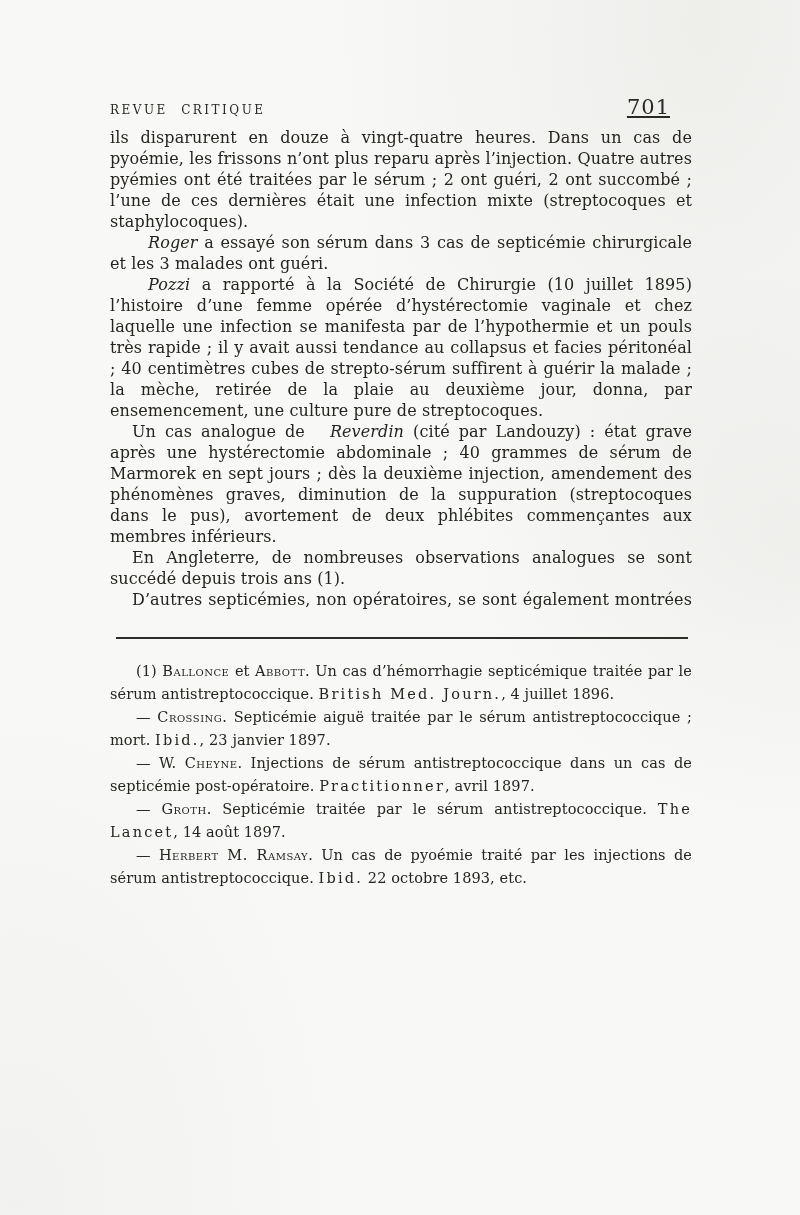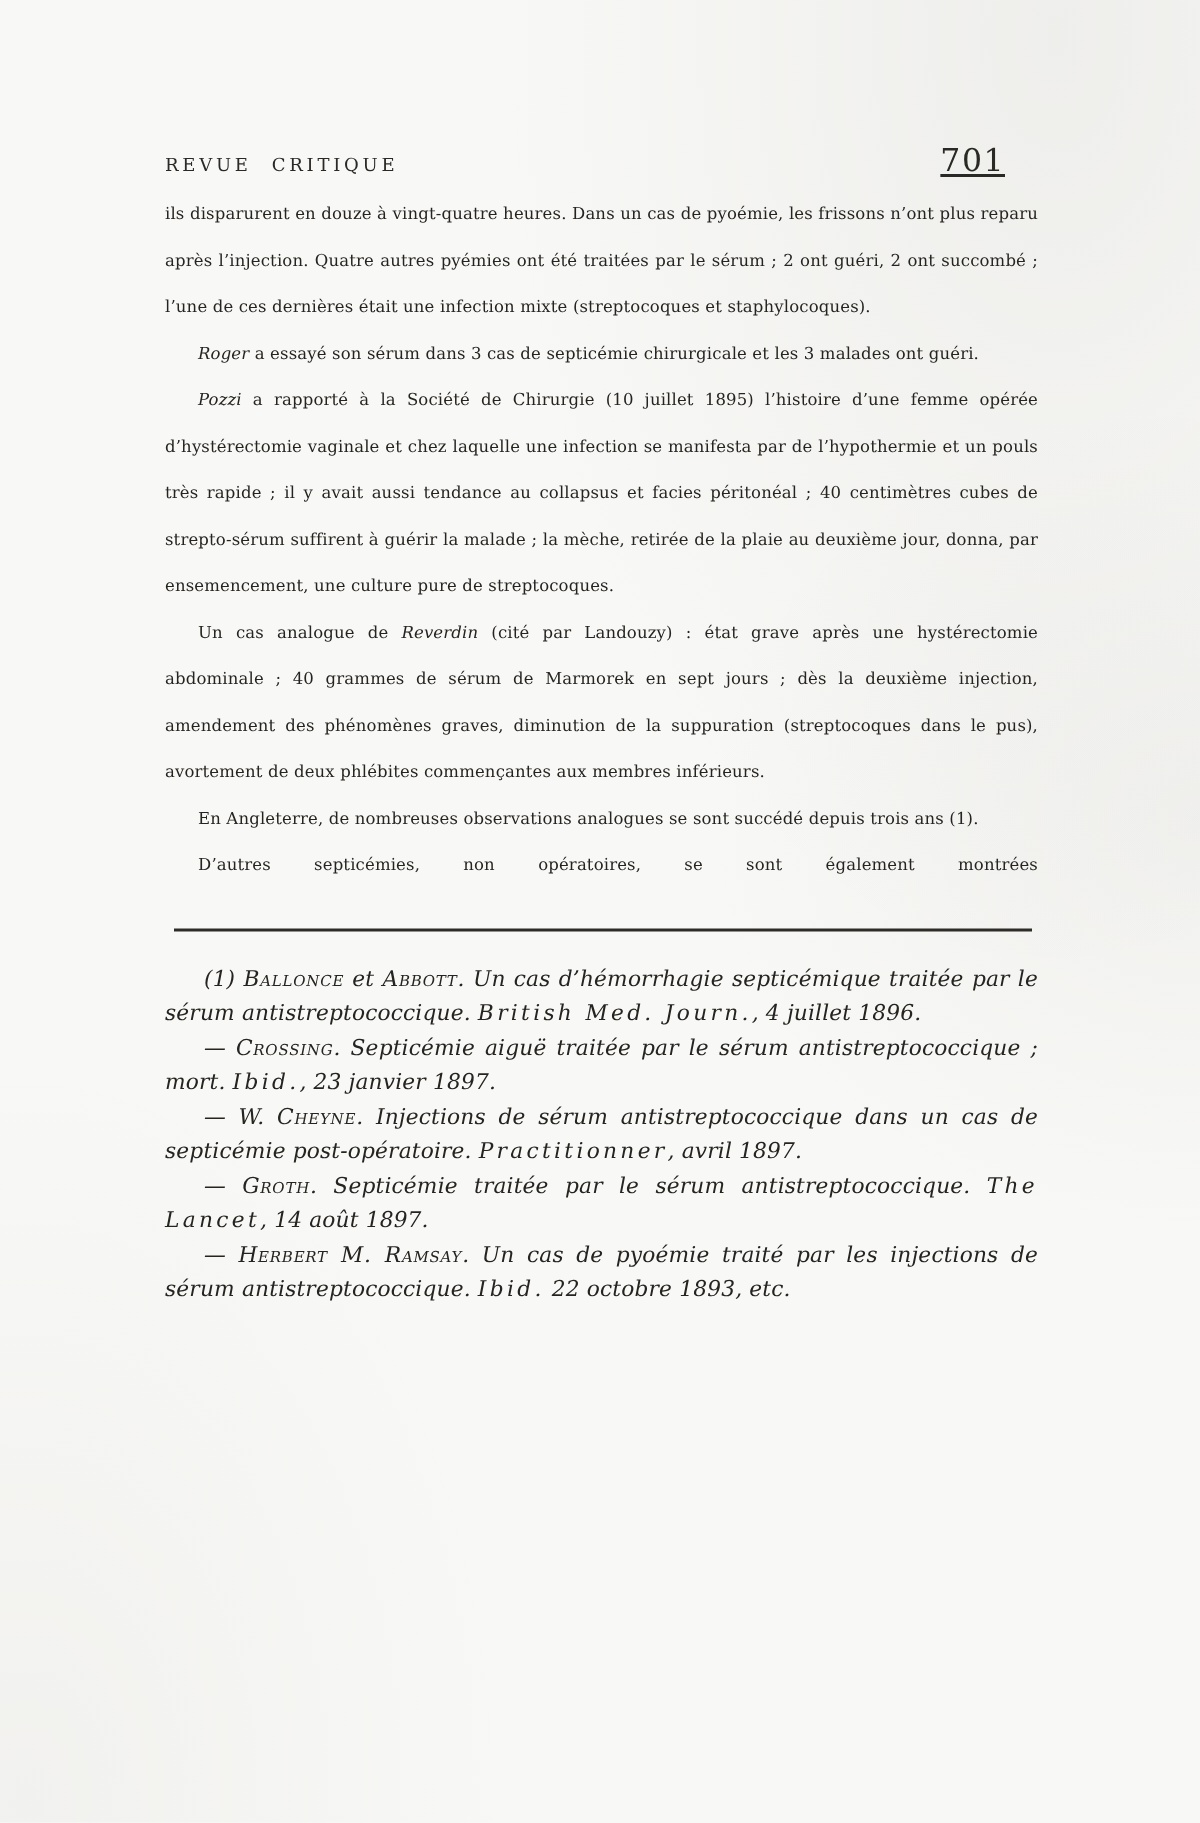--- a/index.html
+++ b/index.html
@@ -51,22 +51,22 @@
     font-size: 21px;
     letter-spacing: 1px;
     color: #2b2925;
     text-decoration: underline;
   }
   .body-text {
     margin-top: 5px;
   }
   p.par {
     margin: 0;
-    font-size: 11px;
-    line-height: 31px;
+    font-size: 16px;
+    line-height: 21px;
     text-align: justify;
     letter-spacing: 0.1px;
   }
   p.par.indent { text-indent: 22px; }
   p.par.fill { text-align-last: justify; }
   .footnote-rule {
     margin: 27px 0 0 6px;
     width: 572px;
     height: 2px;
     border: none;
@@ -75,23 +75,22 @@
   .footnotes {
     margin-top: 21px;
   }
   p.fn {
     margin: 0;
     font-size: 14.5px;
     line-height: 23px;
     text-align: justify;
     text-indent: 26px;
     letter-spacing: 0.1px;
-    font-style: italic;
   }
-  .italic { font-style: italic; }
+  .italic { font-style: italic; margin-left: 16px; }
   .smallcaps { font-variant-caps: small-caps; letter-spacing: 0.5px; }
   .spaced { letter-spacing: 2.2px; }
 </style>
 </head>
 <body>
 
 <div class="page">
   <div class="column">
 
     <header class="page-header">

